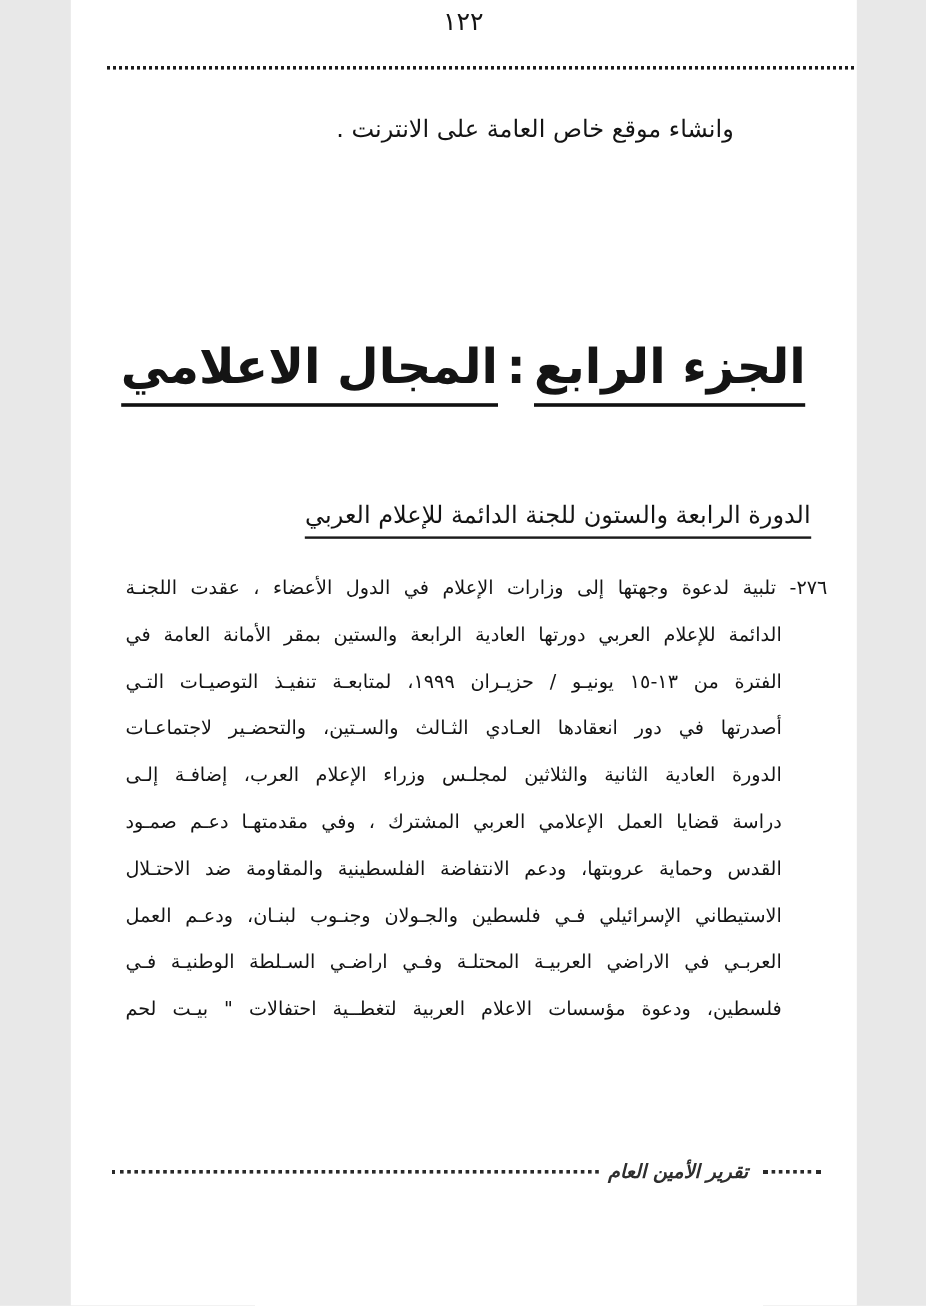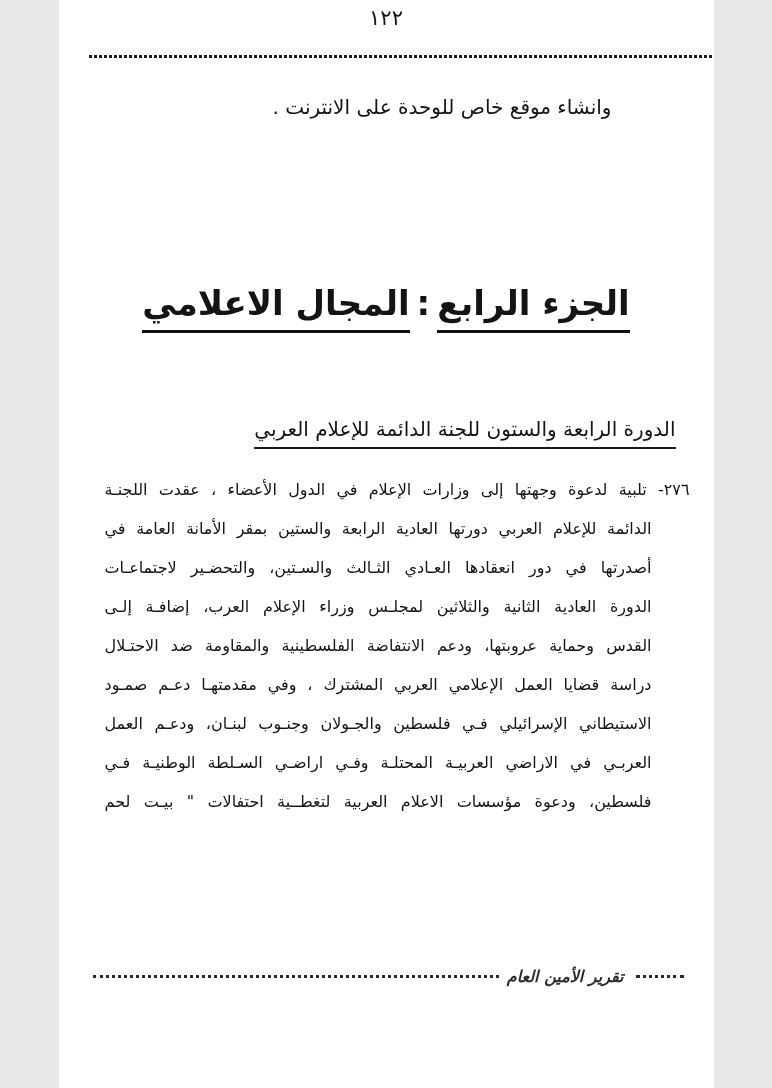--- a/index.html
+++ b/index.html
@@ -39,21 +39,21 @@
     text-align: justify; text-align-last: justify;
   }
   .intro-line2 {
     height: 52px; line-height: 34px;
     text-align: right; padding-left: 0; padding-right: 58px;
   }
   .part-heading {
     position: absolute;
     top: 283px; left: 0; right: 0;
     text-align: center;
-    font-size: 34px;
+    font-size: 40px;
     font-weight: bold;
     letter-spacing: 0.5px;
   }
   .part-heading .u {
     border-bottom: 3px solid #111;
     padding-bottom: 7px;
   }
   .part-heading .colon { margin: 0 7px; font-weight: bold; }
   .section-heading {
     position: absolute;
@@ -107,34 +107,35 @@
 </head>
 <body>
 
 <div class="page">
 
   <div class="page-number">١٢٢</div>
 
   <div class="top-rule"></div>
 
   <div class="intro">
-    <div class="intro-line2">وانشاء موقع خاص للوحدة على الانترنت .</div>
+    <div class="intro-line2">وانشاء موقع خاص العامة على الانترنت .</div>
   </div>
 
   <h1 class="part-heading"><span class="u">الجزء الرابع</span><span class="colon">:</span><span class="u">المجال الاعلامي</span></h1>
 
   <h2 class="section-heading"><span class="u2">الدورة الرابعة والستون للجنة الدائمة للإعلام العربي</span></h2>
 
   <div class="body-text">
     <div class="bline hang">٢٧٦- تلبية لدعوة وجهتها إلى وزارات الإعلام في الدول الأعضاء ، عقدت اللجنـة</div>
     <div class="bline">الدائمة للإعلام العربي دورتها العادية الرابعة والستين بمقر الأمانة العامة في</div>
+    <div class="bline">الفترة من ١٣-١٥ يونيـو / حزيـران ١٩٩٩، لمتابعـة تنفيـذ التوصيـات التـي</div>
     <div class="bline">أصدرتها في دور انعقادها العـادي الثـالث والسـتين، والتحضـير لاجتماعـات</div>
     <div class="bline">الدورة العادية الثانية والثلاثين لمجلـس وزراء الإعلام العرب، إضافـة إلـى</div>
+    <div class="bline">دراسة قضايا العمل الإعلامي العربي المشترك ، وفي مقدمتهـا دعـم صمـود</div>
     <div class="bline">القدس وحماية عروبتها، ودعم الانتفاضة الفلسطينية والمقاومة ضد الاحتـلال</div>
-    <div class="bline">دراسة قضايا العمل الإعلامي العربي المشترك ، وفي مقدمتهـا دعـم صمـود</div>
     <div class="bline">الاستيطاني الإسرائيلي فـي فلسطين والجـولان وجنـوب لبنـان، ودعـم العمل</div>
     <div class="bline">العربـي في الاراضي العربيـة المحتلـة وفـي اراضـي السـلطة الوطنيـة فـي</div>
     <div class="bline">فلسطين، ودعوة مؤسسات الاعلام العربية لتغطــية احتفالات " بيـت لحم</div>
   </div>
 
   <div class="page-footer">
     <div class="footer-dash"></div>
     <div class="footer-sig">تقرير الأمين العام</div>
     <div class="footer-line"></div>
   </div>

